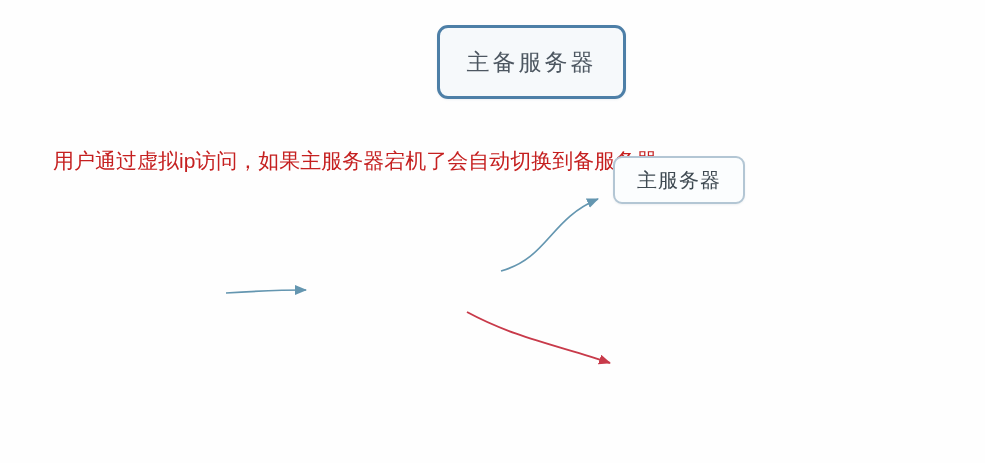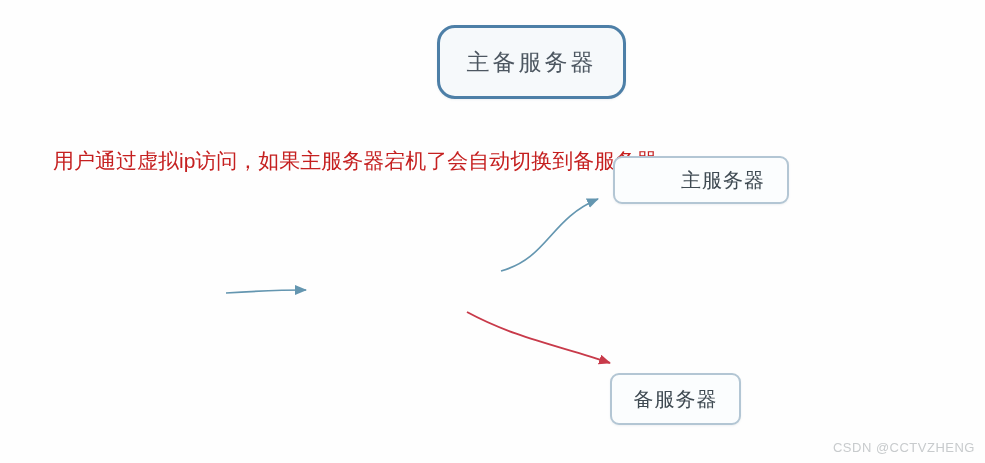--- a/index.html
+++ b/index.html
@@ -32,29 +32,29 @@
     color: #3f4a52;
     font-size: 20px;
     font-family: "DejaVu Serif", "Liberation Serif", serif;
     box-shadow: 0 1px 2px rgba(120,140,160,0.12);
     letter-spacing: 1px;
   }
   .node.title-node {
     left: 437px; top: 25px;
     width: 183px; height: 68px;
     border: 3px solid #4d7fa7;
-    border-radius: 18px;
+    border-radius: 11px;
     background: #f6f9fb;
     font-size: 23px;
     letter-spacing: 3px;
     color: #4d5761;
   }
   .node.user-node    { left: 133px; top: 270px; width: 91px;  height: 47px; }
   .node.vip-node     { left: 322px; top: 266px; width: 178px; height: 47px; letter-spacing: 0.5px; }
-  .node.primary-node { left: 613px; top: 156px; width: 128px; height: 44px; padding-left: 44px; }
+  .node.primary-node { left: 613px; top: 156px; width: 128px; height: 44px; }
   .node.backup-node  { left: 610px; top: 373px; width: 127px; height: 48px; }
   .note-text {
     position: absolute;
     left: 53px; top: 147px;
     width: 580px;
     font-size: 21px;
     line-height: 27px;
     color: #c52020;
     font-family: "Liberation Sans", "DejaVu Sans", sans-serif;
     white-space: nowrap;
@@ -94,19 +94,15 @@
   </div>
 
   <div class="note-text">用户通过虚拟ip访问，如果主服务器宕机了会自动切换到备服务器</div>
 
 
 
   <div class="node primary-node">
     <span>主服务器</span>
   </div>
 
-  <div class="node backup-node">
-    <span>备服务器</span>
-  </div>
 
-  <div class="watermark">CSDN @CCTVZHENG</div>
 
 </div>
 
 </body></html>

